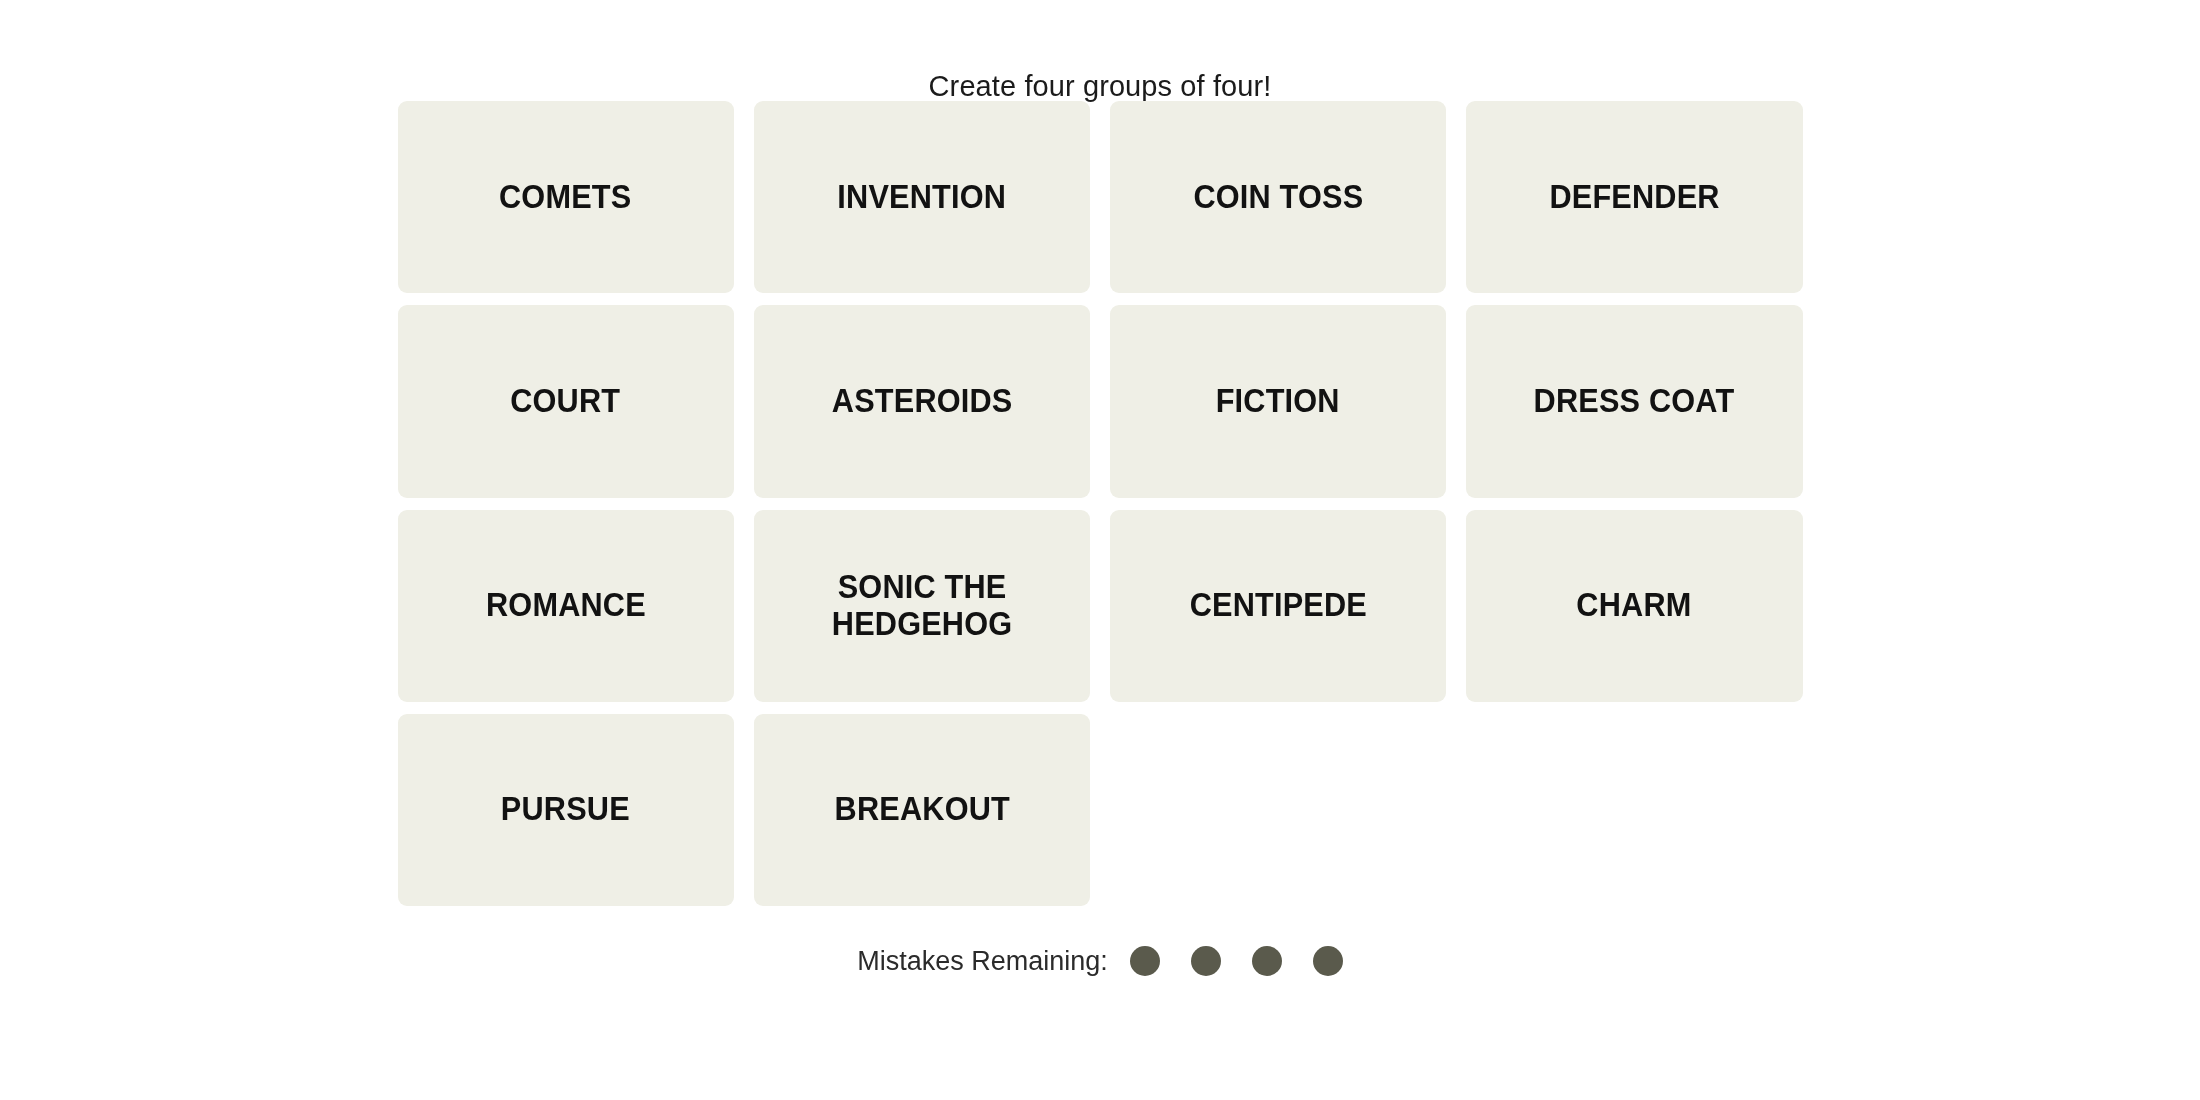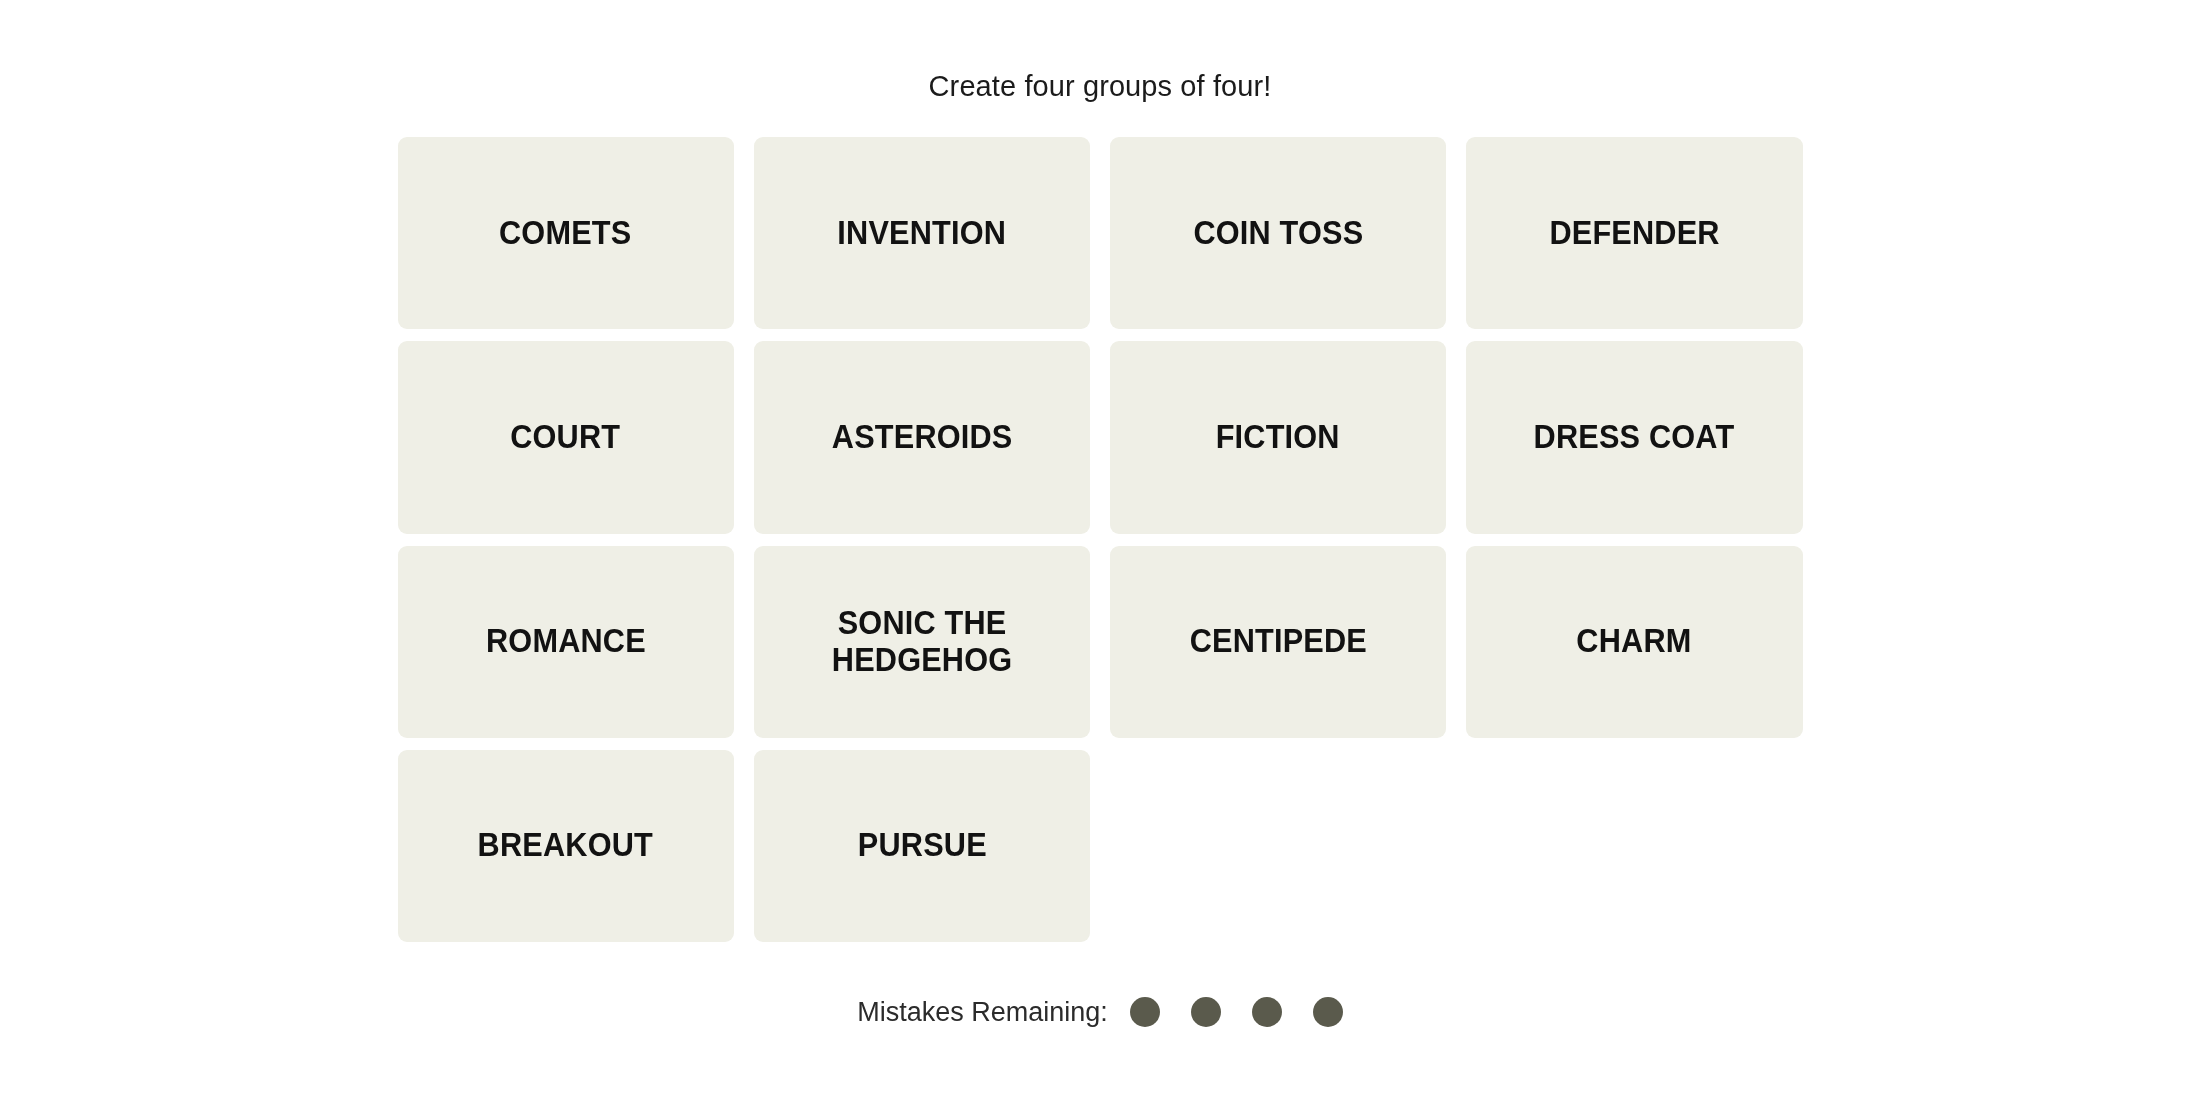--- a/index.html
+++ b/index.html
@@ -26,21 +26,20 @@
     line-height: 1;
     font-weight: 400;
     color: #1B1B1B;
     letter-spacing: 0.1px;
     text-align: right;
     white-space: nowrap;
   }
 
   
   .board-wrap {
-    margin-top: 36px;
     width: 1405px;
     border-radius: 11px;
   }
 
   .board {
     display: grid;
     grid-template-columns: repeat(4, 1fr);
     grid-template-rows: repeat(4, 1fr);
     column-gap: 20px;
     row-gap: 12px;
@@ -67,21 +66,21 @@
     font-weight: 700;
     color: #121212;
     letter-spacing: 0.2px;
     line-height: 1.12;
     transform: scaleX(0.93);
     white-space: pre-line;
   }
 
   
   .mistakes {
-    margin-top: 55px;
+    margin-top: 40px;
     display: flex;
     align-items: center;
     justify-content: space-between;
     gap: 22px;
   }
 
   .mistakes-label {
     font-size: 27px;
     font-weight: 400;
     color: #2B2B2B;
@@ -141,24 +140,24 @@
         <span class="tile-label">SONIC THE
 HEDGEHOG</span>
       </button>
       <button class="tile">
         <span class="tile-label">CENTIPEDE</span>
       </button>
       <button class="tile">
         <span class="tile-label">CHARM</span>
       </button>
       <button class="tile">
-        <span class="tile-label">BREAKOUT</span>
+        <span class="tile-label">PURSUE</span>
       </button>
       <button class="tile">
-        <span class="tile-label">PURSUE</span>
+        <span class="tile-label">BREAKOUT</span>
       </button>
     </div>
 </div>
 
 <div class="mistakes">
   <span class="mistakes-label">Mistakes Remaining:</span>
   <span class="dots" id="dots">
       <span class="dot"></span>
       <span class="dot"></span>
       <span class="dot"></span>

